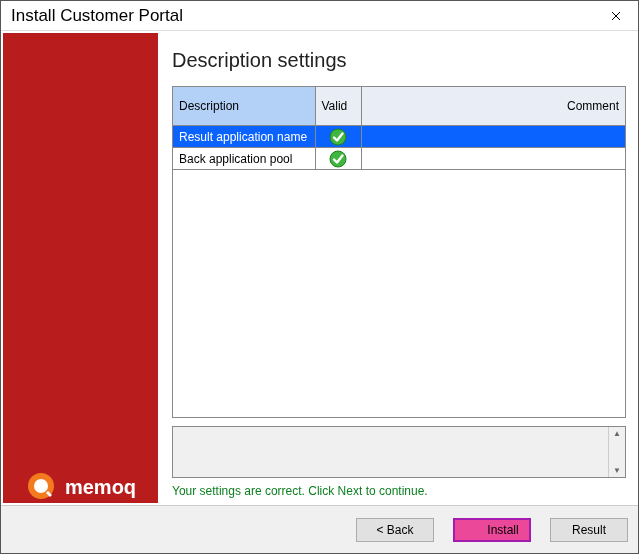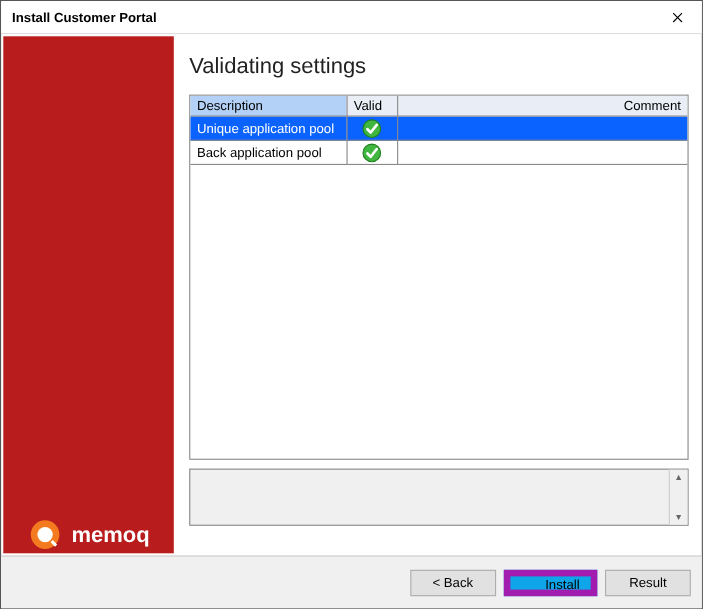--- a/index.html
+++ b/index.html
@@ -16,23 +16,22 @@
   .titlebar {
     height: 30px;
     display: flex;
     align-items: center;
     padding: 0 0 0 10px;
     background: #fff;
     border-bottom: 1px solid #ddd;
   }
   .titlebar .title {
     flex: 1;
-    font-size: 12px;
+    font-size: 17px;
     color: #000;
-    font-weight: bold;
   }
   .titlebar .close {
     width: 45px;
     height: 30px;
     display: flex;
     align-items: center;
     justify-content: center;
     font-size: 14px;
     color: #000;
   }
@@ -84,21 +83,21 @@
   }
   table.grid {
     border-collapse: collapse;
     width: 100%;
   }
   table.grid th {
     background: #e9eef6;
     text-align: left;
     font-weight: 400;
     font-size: 12px;
-    padding: 2px 6px;
+    padding: 12px 6px;
     border: 1px solid #888;
     border-top: none;
   }
   table.grid th:first-child { border-left: none; }
   table.grid th:last-child { border-right: none; text-align: right; }
   table.grid td {
     border: 1px solid #888;
     padding: 1px 6px;
     font-size: 12px;
     height: 22px;
@@ -153,37 +152,37 @@
     margin: 6px 0 4px 0;
   }
 
   .footer {
     height: 48px;
     border-top: 1px solid #ccc;
     display: flex;
     align-items: center;
     justify-content: flex-end;
     padding: 0 10px;
-    gap: 7px;
+    gap: 19px;
     background: #f0f0f0;
   }
   .btn {
     min-width: 78px;
     height: 24px;
     background: #e1e1e1;
     border: 1px solid #adadad;
     font-size: 12px;
     color: #000;
     padding: 0 10px;
     cursor: pointer;
     font-family: inherit;
   }
   .btn.default {
-    border: 6px solid #a21caf;
-    background: #0ea5e9;
+    border: 2px solid #a21caf;
+    background: #ec4899;
     padding-left: 32px;
   }
 </style>
 </head>
 <body>
 
 <div class="titlebar">
   <span class="title">Install Customer Portal</span>
   <div class="close">
     <svg width="10" height="10" viewBox="0 0 10 10">
@@ -201,39 +200,39 @@
           <path d="M16 28 L11 24 L16 24 Z" fill="#f37a1f"></path>
           <circle cx="16" cy="15" r="7" fill="#fff"></circle>
           <path d="M23 20 L27 24 L25 26 L21 22 Z" fill="#fff"></path>
         </svg>
       </span>
       <span>memoq</span>
     </div>
   </div>
 
   <div class="main">
-    <div class="heading">Validating settings</div>
+    <div class="heading">Description settings</div>
 
     <div class="grid-wrap">
       <table class="grid">
         <colgroup>
           <col class="desc-col">
             <col class="res-col">
             <col>
         </colgroup>
         <thead>
           <tr>
             <th class="highlight">Description</th>
             <th>Valid</th>
             <th>Comment</th>
           </tr>
         </thead>
         <tbody id="grid-body">
             <tr class="selected">
-              <td>Unique application pool</td>
+              <td>Result application name</td>
               <td class="result-cell"><span class="check"><svg width="18" height="18" viewBox="0 0 18 18">
                     <circle cx="9" cy="9" r="8" fill="#3fb63f" stroke="#1f7f1f" stroke-width="1"></circle>
                     <path d="M5 9.5 L8 12.5 L13.5 5.5" stroke="#fff" stroke-width="2.4" fill="none" stroke-linecap="round" stroke-linejoin="round"></path>
                   </svg></span></td>
               <td class="comment-cell"></td>
             </tr>
             <tr>
               <td>Back application pool</td>
               <td class="result-cell"><span class="check"><svg width="18" height="18" viewBox="0 0 18 18">
                     <circle cx="9" cy="9" r="8" fill="#3fb63f" stroke="#1f7f1f" stroke-width="1"></circle>
@@ -246,20 +245,21 @@
     </div>
 
     <div class="details-box">
       <div class="details-body"></div>
       <div class="details-scroll">
         <span class="arrow">▲</span>
         <span class="arrow">▼</span>
       </div>
     </div>
 
+    <div class="status">Your settings are correct. Click Next to continue.</div>
   </div>
 </div>
 
 <div class="footer">
   <button class="btn">&lt; Back</button>
   <button class="btn default">Install</button>
   <button class="btn">Result</button>
 </div>
 
 </body></html>

